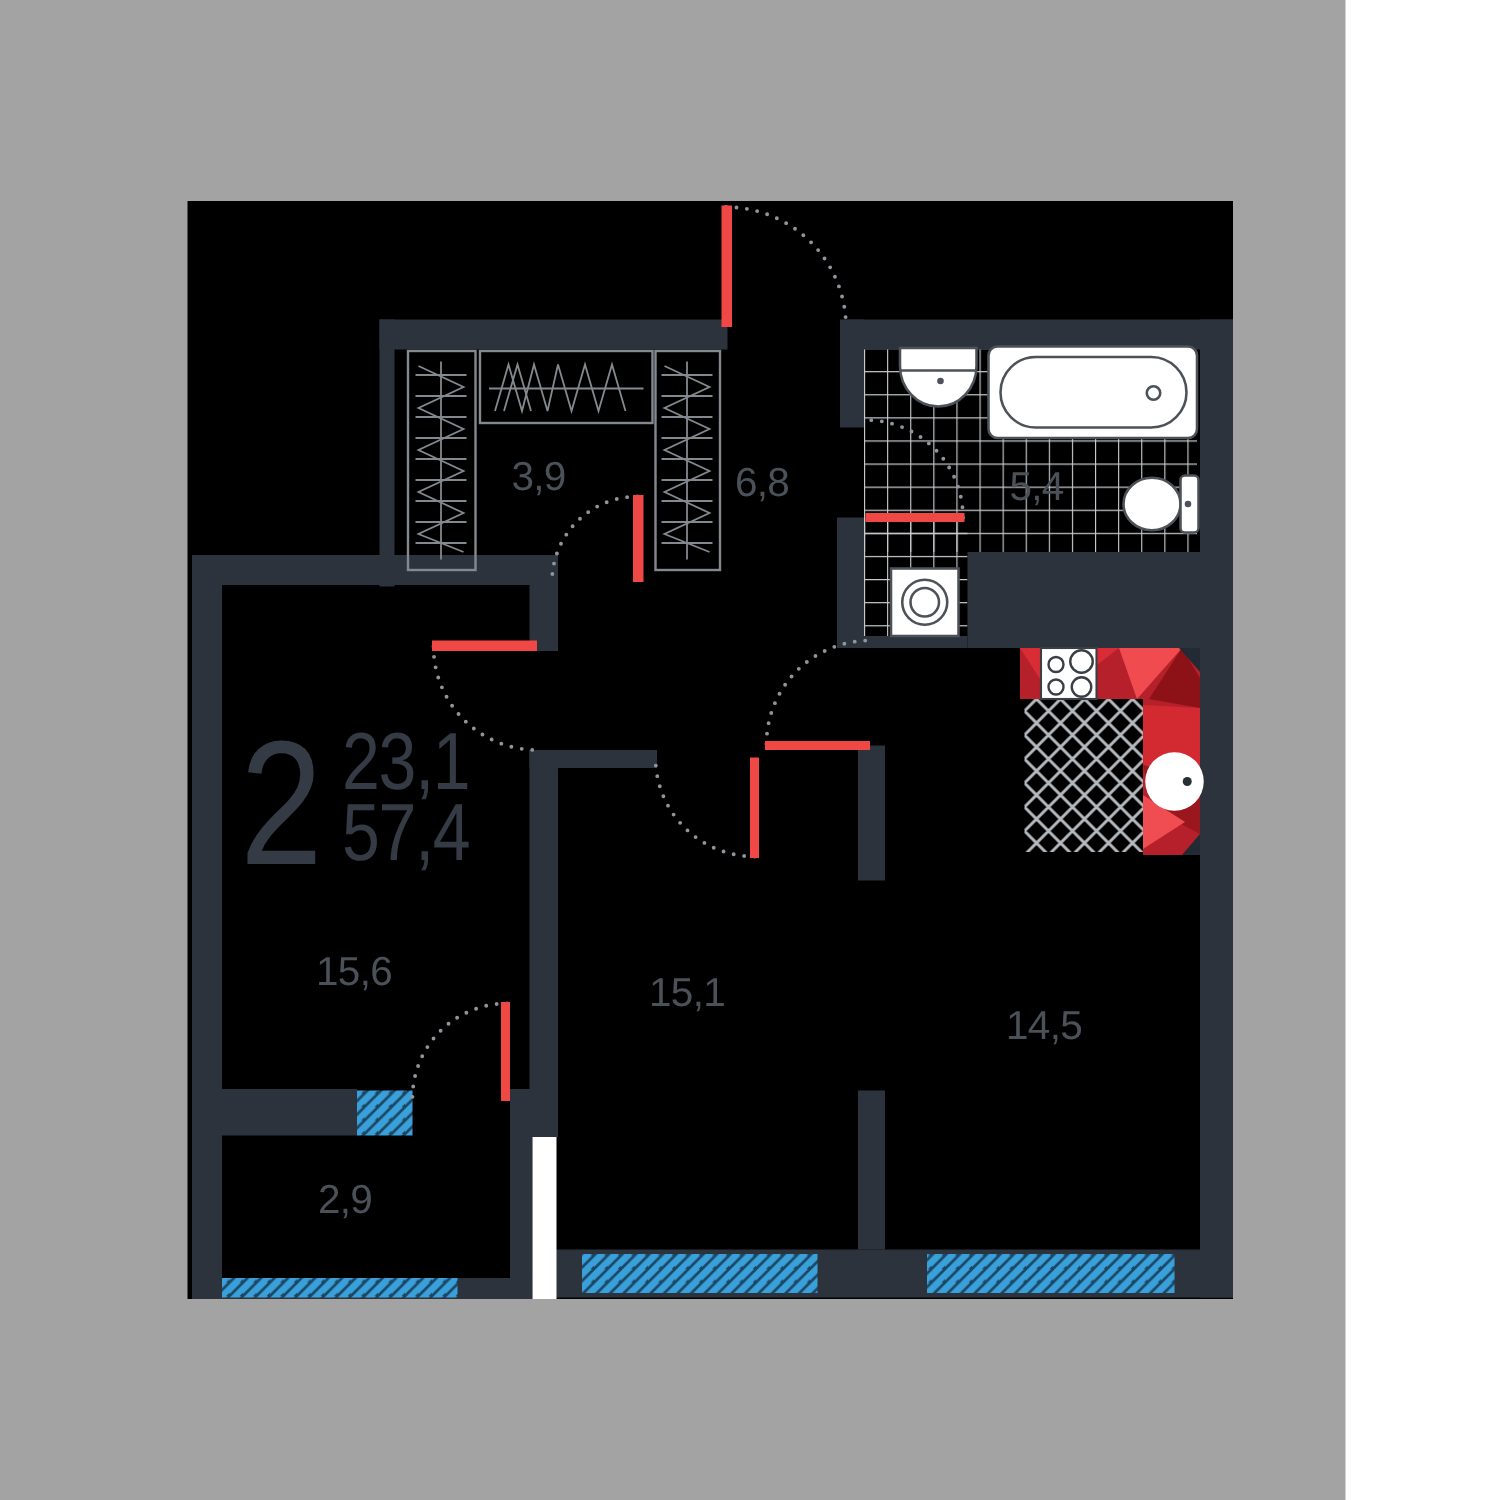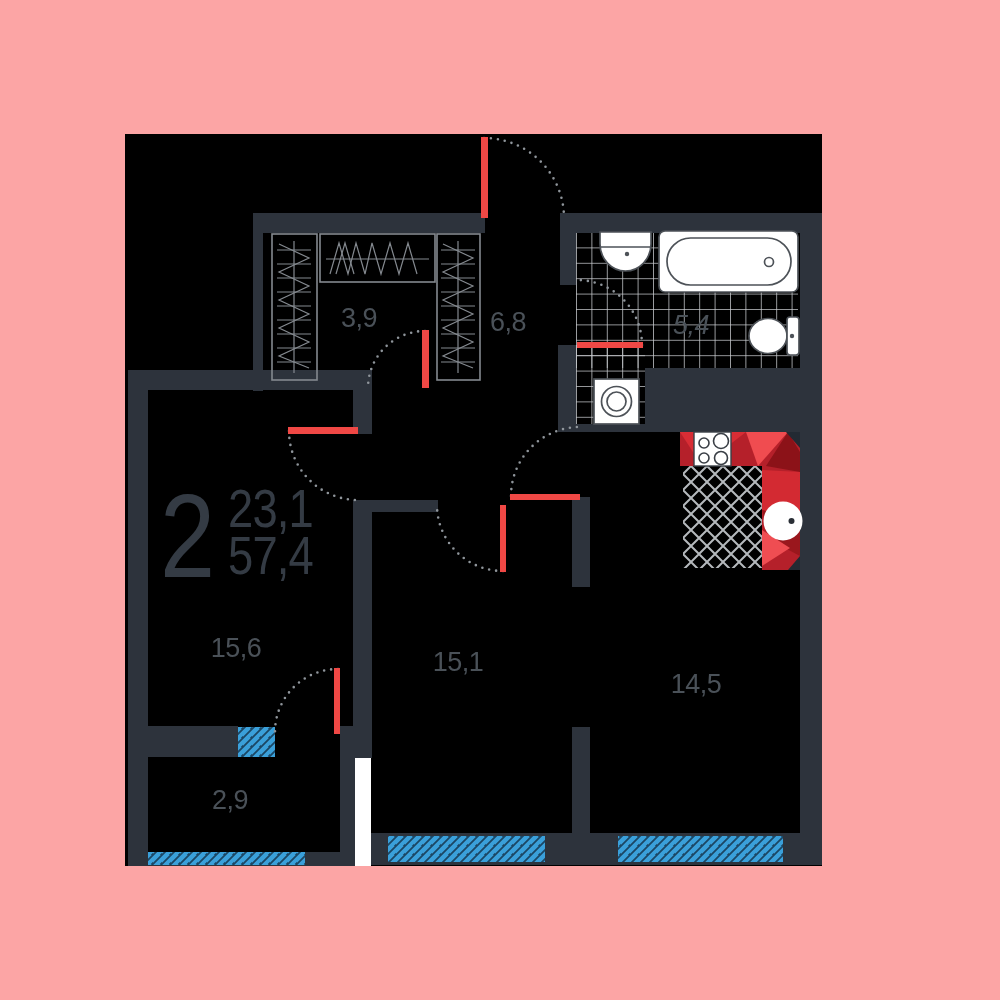--- a/index.html
+++ b/index.html
@@ -1,16 +1,16 @@
 <!DOCTYPE html>
 <html><head>
 <meta charset="utf-8">
 <style>
   html,body{margin:0;padding:0;background:#fff;}
-  .canvas{position:relative;width:1000px;height:1000px;background:#fca5a5;overflow:hidden;
+  .canvas{position:relative;width:897px;height:1000px;background:#a3a3a3;overflow:hidden;
           font-family:"Liberation Sans",sans-serif;}
   .plan-svg{position:absolute;left:0;top:0;}
   .room-label{position:absolute;transform:translate(-50%,-50%);color:#4a5158;
               font-size:27px;letter-spacing:-0.5px;white-space:nowrap;}
   .label-on-tiles{color:#4a5158;}
   .stat-big{position:absolute;left:160px;top:477px;color:#343b44;font-size:118px;
             line-height:1;transform:scaleX(0.84);transform-origin:left top;}
   .stat-small{position:absolute;color:#343b44;font-size:54px;line-height:1;
               letter-spacing:-1px;transform:scaleX(0.84);transform-origin:left top;}
   .stat-living{left:228px;top:481px;}
@@ -161,21 +161,21 @@
     <rect x="288" y="427" width="70" height="7"></rect>
     <rect x="577" y="342" width="66" height="6"></rect>
     <rect x="500" y="505" width="6" height="67"></rect>
     <rect x="510" y="494" width="70" height="6"></rect>
     <rect x="334" y="668" width="6" height="66"></rect>
   </g>
 </svg>
 
 <div class="room-label" style="left:359px;top:318px;">3,9</div>
 <div class="room-label" style="left:508px;top:322px;">6,8</div>
-<div class="room-label label-on-tiles" style="left:691px;top:325px;font-style:italic;">5,4</div>
+<div class="room-label label-on-tiles" style="left:691px;top:325px;">5,4</div>
 <div class="room-label" style="left:236px;top:648px;">15,6</div>
 <div class="room-label" style="left:458px;top:662px;">15,1</div>
 <div class="room-label" style="left:696px;top:684px;">14,5</div>
 <div class="room-label" style="left:230px;top:800px;">2,9</div>
 
 <div class="stat-big">2</div>
 <div class="stat-small stat-living">23,1</div>
 <div class="stat-small stat-total">57,4</div>
 
 </div>

